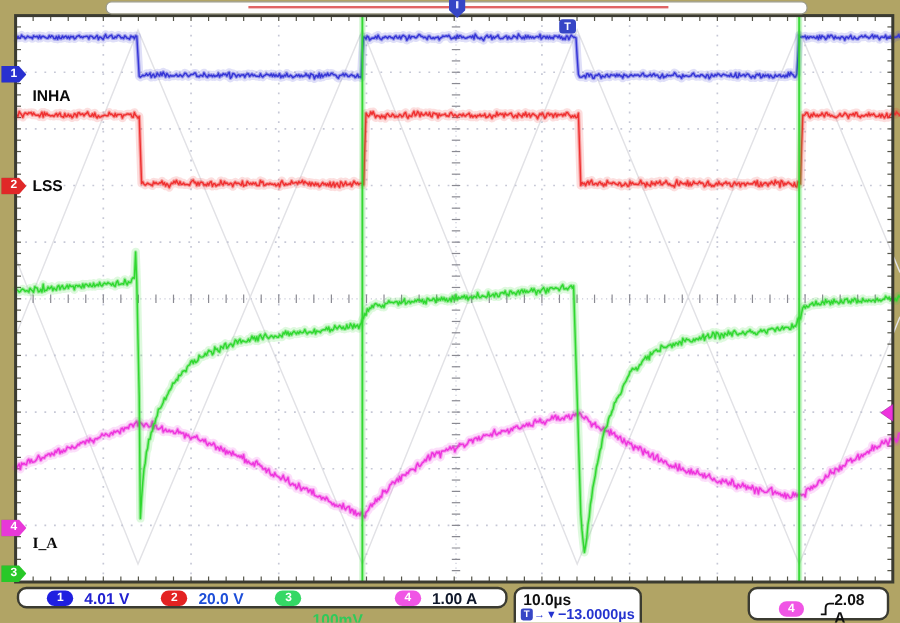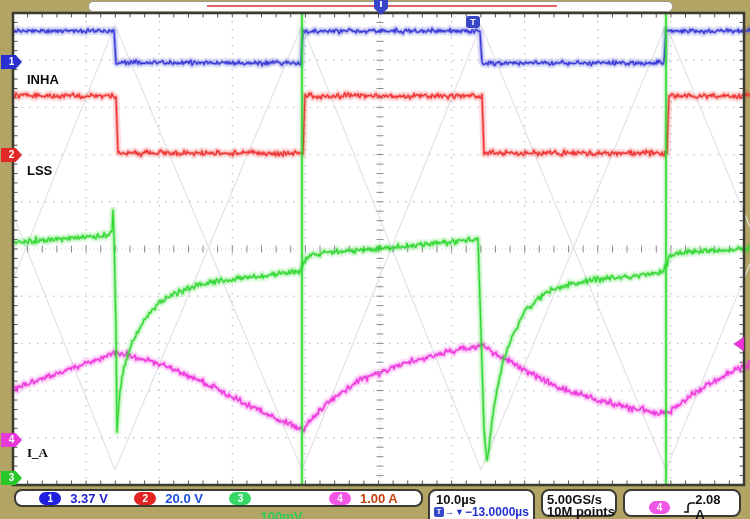--- a/index.html
+++ b/index.html
@@ -405,57 +405,53 @@
       <i></i>
     </div>
   <div class="tbadge">T</div>
 
   <div class="chmark" style="top:55px;background:#2830d0;">1</div>
   <div class="chmark" style="top:148px;background:#e02828;">2</div>
   <div class="chmark" style="top:433px;background:#e838d8;">4</div>
   <div class="chmark" style="top:471px;background:#28c828;">3</div>
 
   <div class="chlabel" style="top:57px;">INHA</div>
-  <div class="chlabel" style="top:148px;">LSS</div>
+  <div class="chlabel" style="top:132px;">LSS</div>
   <div class="chlabel" style="top:430px;font-family:Liberation Serif, serif;">I_A</div>
   <div class="chlabel" style="top:471px;">SO</div>
 
   <div class="box chbox" style="left:14px;top:489px;width:409px;height:18px;">
     <span class="grp">
       <span class="pill" style="background:#1f1fe0;">1</span>
-      <span class="val" style="color:#2020d0;">3.37 V</span>
+      <span class="val" style="color:#2020d0;">4.01 V</span>
     </span>
     <span class="grp">
       <span class="pill" style="background:#e32222;">2</span>
       <span class="val" style="color:#1d4ed8;">20.0 V</span>
     </span>
     <span class="grp">
       <span class="pill" style="background:#35d865;">3</span>
       <span class="val" style="color:#2fca5a;margin-top:37px;">100mV</span>
     </span>
     <span class="grp">
       <span class="pill" style="background:#f055e5;">4</span>
-      <span class="val" style="color:#c2410c;">1.00 A</span>
+      <span class="val" style="color:#0f172a;">1.00 A</span>
     </span>
   </div>
 
   <div class="box" style="left:428px;top:489px;width:107px;height:44px;">
     <span class="row1">10.0µs</span>
     <span class="row2">
       <span class="ticon">T</span>
         <span class="tiny">→</span>
         <span class="tiny">▼</span>
         <span>−13.0000µs</span>
     </span>
   </div>
 
-  <div class="box" style="left:541px;top:489px;width:76px;height:28px;">
-    <span class="row1" style="left:4px;">5.00GS/s</span>
-    <span class="row1" style="left:4px;top:13px;">10M points</span>
-  </div>
 
   <div class="box" style="left:623px;top:489px;width:118px;height:28px;">
     <span class="trigrow">
       <span class="pill" style="background:#f055e5;margin-left:16px;">4</span>
       <svg width="13" height="13" style="margin-left:13px;">
         <path d="M1 11 L5 11 L5 6 Q5 2 8 2 L12 2" stroke="#111" stroke-width="1.6" fill="none"></path>
       </svg>
       <span class="val" style="color:#111;margin-left:auto;">2.08 A</span>
     </span>
   </div>

